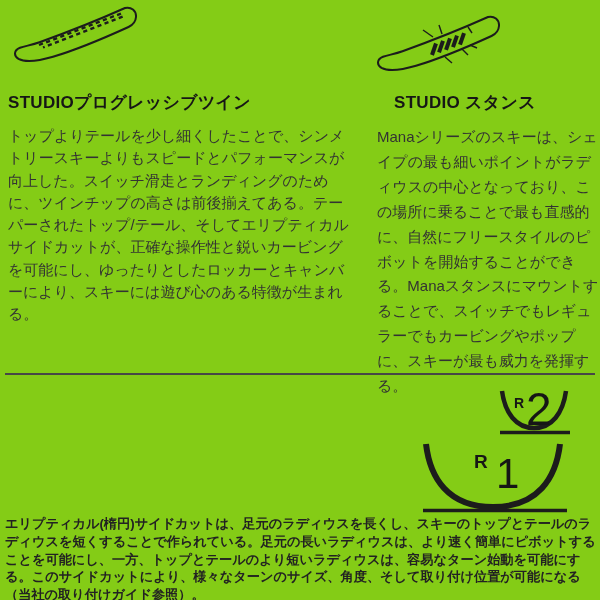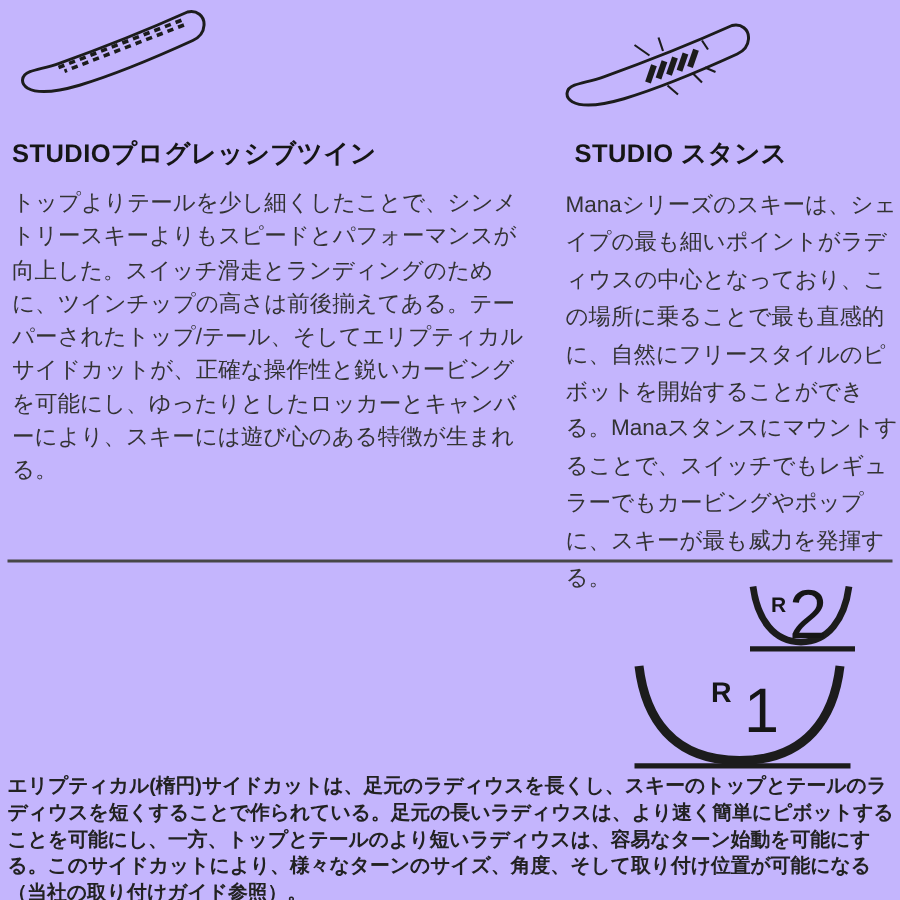--- a/index.html
+++ b/index.html
@@ -1,38 +1,38 @@
 <!DOCTYPE html>
 <html><head>
 <meta charset="utf-8">
 <style>
   html, body { margin: 0; padding: 0; background: #ffffff; }
   .canvas {
     position: relative;
     width: 600px;
     height: 600px;
-    background: #c4b5fd;
+    background: #84cc16;
     overflow: hidden;
     font-family: "Liberation Sans", "DejaVu Sans", sans-serif;
     color: #333333;
   }
   .ski-illo { position: absolute; }
   .ski-left  { left: 8px;  top: 4px;  width: 134px; height: 60px; }
   .ski-right { left: 371px; top: 13px; width: 134px; height: 60px; }
   h2.col-heading {
     position: absolute;
     margin: 0;
     font-size: 17px;
     font-weight: bold;
     color: #161616;
     letter-spacing: 0.3px;
     white-space: nowrap;
   }
   .heading-left  { left: 8px;   top: 91px; }
-  .heading-right { left: 383px; top: 91px; text-align: center; }
+  .heading-right { left: 394px; top: 91px; text-align: center; }
   p.col-body {
     position: absolute;
     margin: 0;
     font-size: 15px;
     color: #333333;
     text-align: left;
   }
   .body-left  { left: 8px;   top: 125px; width: 350px; line-height: 22.3px; }
   .body-right { left: 377px; top: 125px; width: 224px; line-height: 24.9px; }
   .divider {

